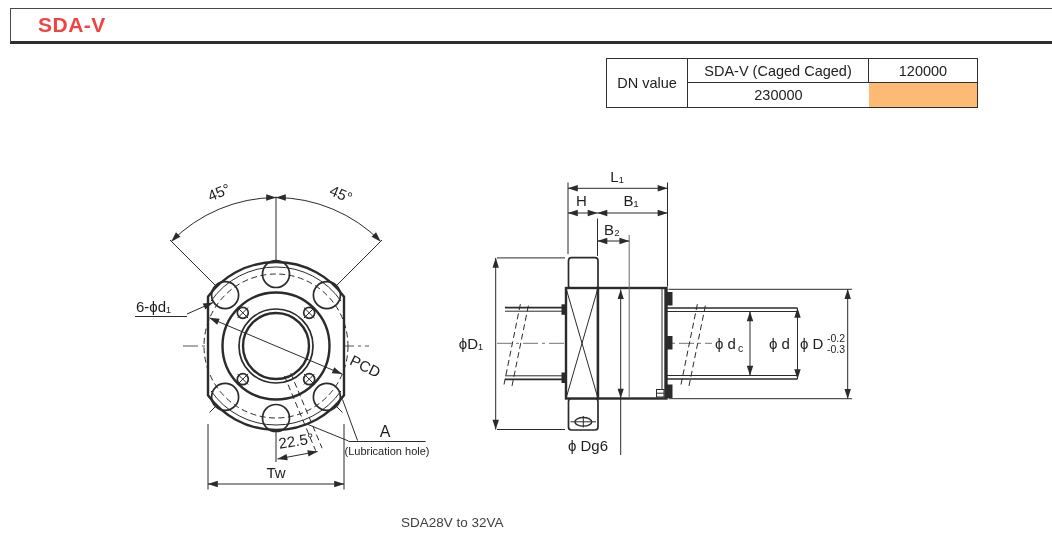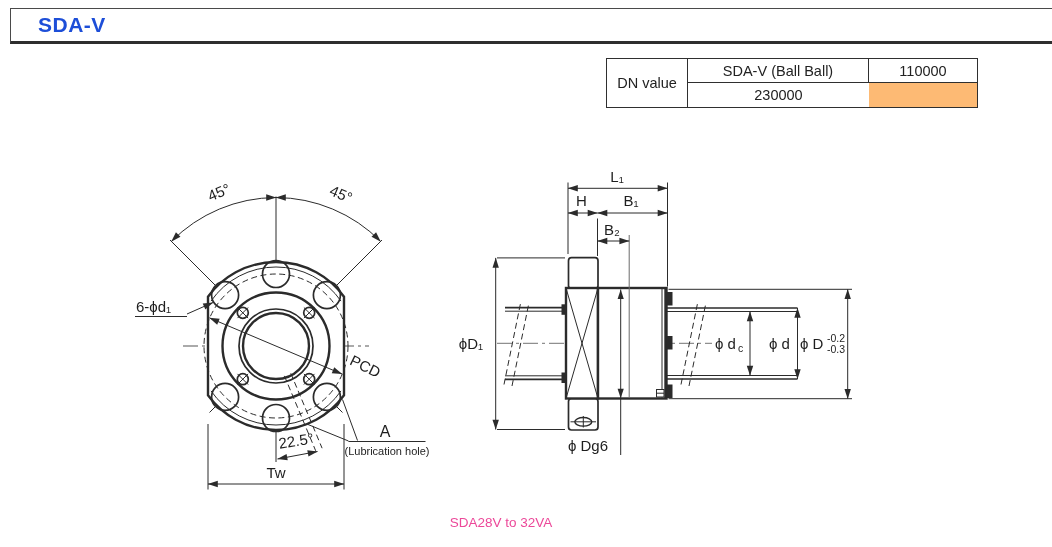--- a/index.html
+++ b/index.html
@@ -4,34 +4,34 @@
 <style>
   html,body{margin:0;padding:0;background:#ffffff;}
   #page{position:relative;width:1052px;height:547px;background:#fff;overflow:hidden;
         font-family:"Liberation Sans","DejaVu Sans",sans-serif;color:#1e1e1e;}
 
   
   .header{position:absolute;left:10px;top:8px;width:1042px;height:32px;
           border-top:1.5px solid #4a4a4a;border-left:1.5px solid #4a4a4a;
           border-bottom:3.5px solid #2e2e2e;background:#fff;}
   .header .title{display:inline-block;padding-left:27px;font-size:21px;font-weight:bold;
-                 line-height:31px;letter-spacing:0.5px;color:#1d4ed8;}
+                 line-height:31px;letter-spacing:0.5px;color:#ef4444;}
 
   
   .dn-table{position:absolute;left:606px;top:58px;display:grid;
             grid-template-columns:81px 181px 108px;grid-template-rows:24px 24px;
             border:1.6px solid #2f2f2f;font-size:14.5px;color:#222;background:#fdba74;}
   .dn-table .cell{display:flex;align-items:center;justify-content:center;background:#fff;}
   .dn-table .head{grid-row:1 / span 2;border-right:1.2px solid #2f2f2f;}
   .dn-table .lbl{border-right:1.2px solid #2f2f2f;}
   .dn-table .r0{border-bottom:1.2px solid #2f2f2f;}
 
   
-  .caption{position:absolute;left:401px;top:515px;width:200px;text-align:center;
-           font-size:13.5px;color:#ec4899;}
+  .caption{position:absolute;left:401px;top:515px;width:200px;
+           font-size:13.5px;color:#404040;}
 
   
   svg{position:absolute;left:0;top:0;}
   .s1{stroke:#2b2b2b;stroke-width:1;fill:none;}
   .s14{stroke:#2b2b2b;stroke-width:1.4;fill:none;}
   .s16{stroke:#2b2b2b;stroke-width:1.7;fill:none;}
   .s22{stroke:#2b2b2b;stroke-width:2.4;fill:none;}
   .wfill{fill:#ffffff;}
   .dsh{stroke-dasharray:6 3.5;}
   .cl{stroke:#8f8f8f;stroke-width:1.3;fill:none;stroke-dasharray:15 4 3 4;}
@@ -49,22 +49,22 @@
 <body>
 
 <div id="page">
 
   <div class="header">
     <span class="title">SDA-V</span>
   </div>
 
   <div class="dn-table">
     <div class="cell head">DN value</div>
-    <div class="cell lbl r0">SDA-V (Ball Ball)</div>
-    <div class="cell val r0">110000</div>
+    <div class="cell lbl r0">SDA-V (Caged Caged)</div>
+    <div class="cell val r0">120000</div>
     <div class="cell val">230000</div>
   </div>
 
   <svg width="1052" height="547" viewBox="0 0 1052 547">
     <defs>
       <marker id="ar" viewBox="-11 -4.5 12 9" refX="-0.2" refY="0" markerWidth="12" markerHeight="9" orient="auto-start-reverse" markerUnits="userSpaceOnUse">
         <path d="M0,0 L-10,-3.2 L-10,3.2 Z" fill="#2b2b2b"></path>
       </marker>
     </defs>
 

